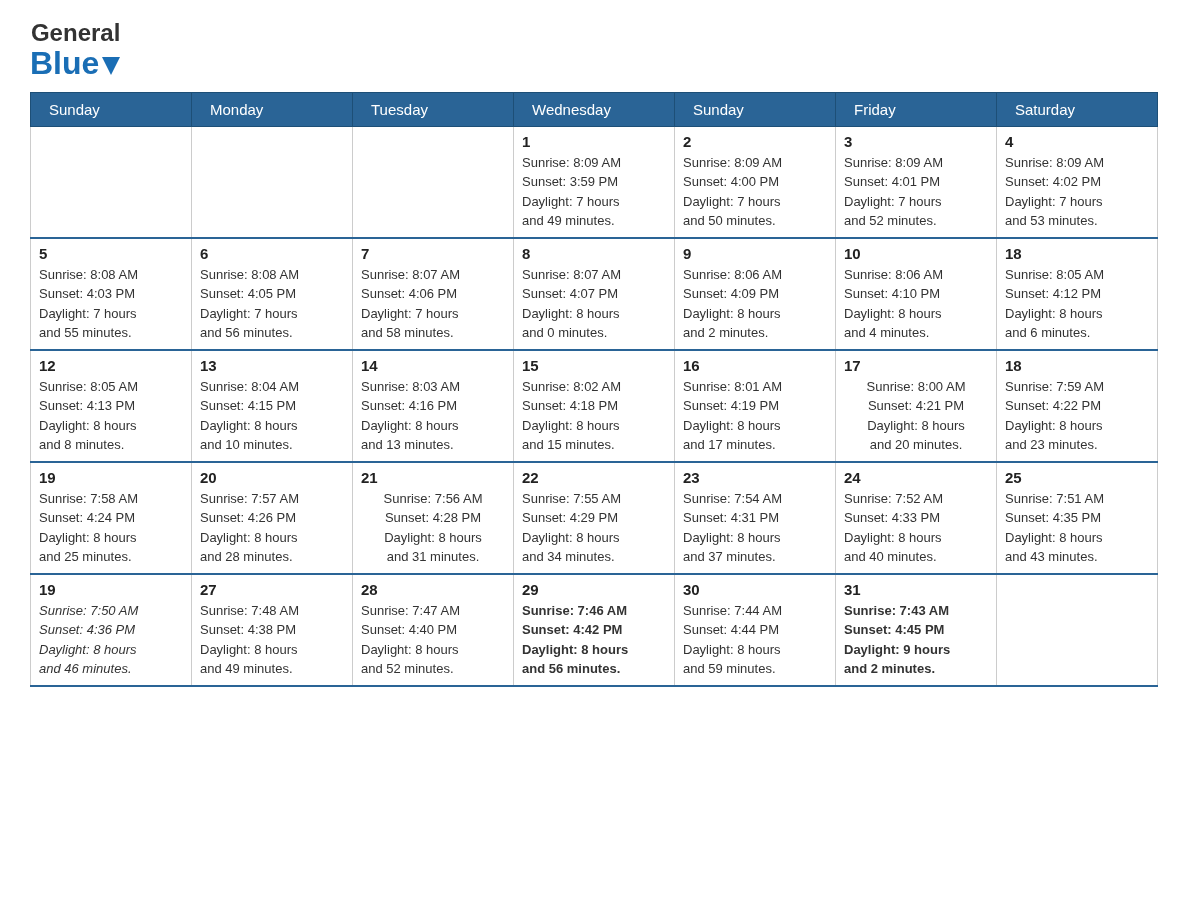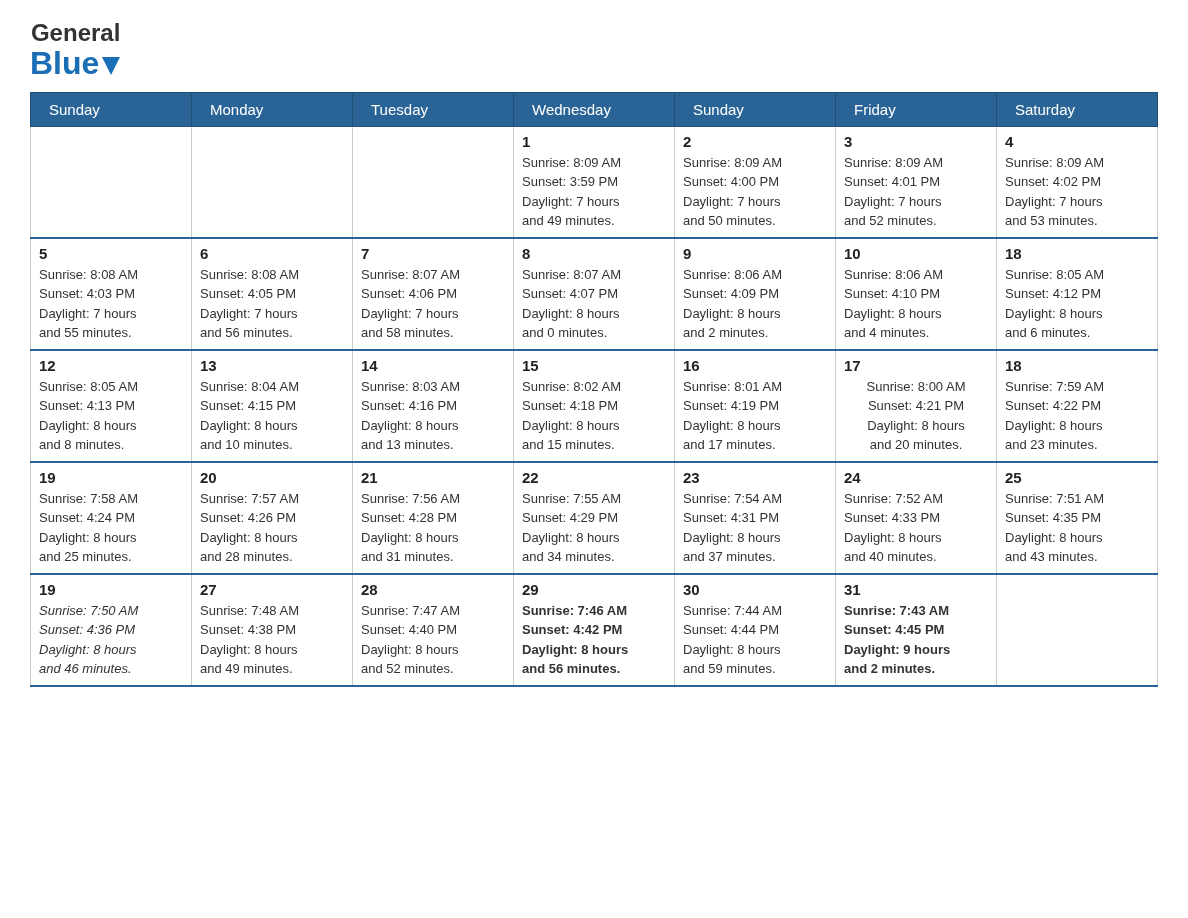--- a/index.html
+++ b/index.html
@@ -255,21 +255,21 @@
         </td>
         <td>
           <span class="day-number">20</span>
           <div class="day-info" style="white-space: pre-line;">Sunrise: 7:57 AM
 Sunset: 4:26 PM
 Daylight: 8 hours
 and 28 minutes.</div>
         </td>
         <td>
           <span class="day-number">21</span>
-          <div class="day-info" style="white-space: pre-line;">Sunrise: 7:56 AM
+          <div class="day-info" style="white-space: pre-line; text-align: center;">Sunrise: 7:56 AM
 Sunset: 4:28 PM
 Daylight: 8 hours
 and 31 minutes.</div>
         </td>
         <td>
           <span class="day-number">22</span>
           <div class="day-info" style="white-space: pre-line;">Sunrise: 7:55 AM
 Sunset: 4:29 PM
 Daylight: 8 hours
 and 34 minutes.</div>

